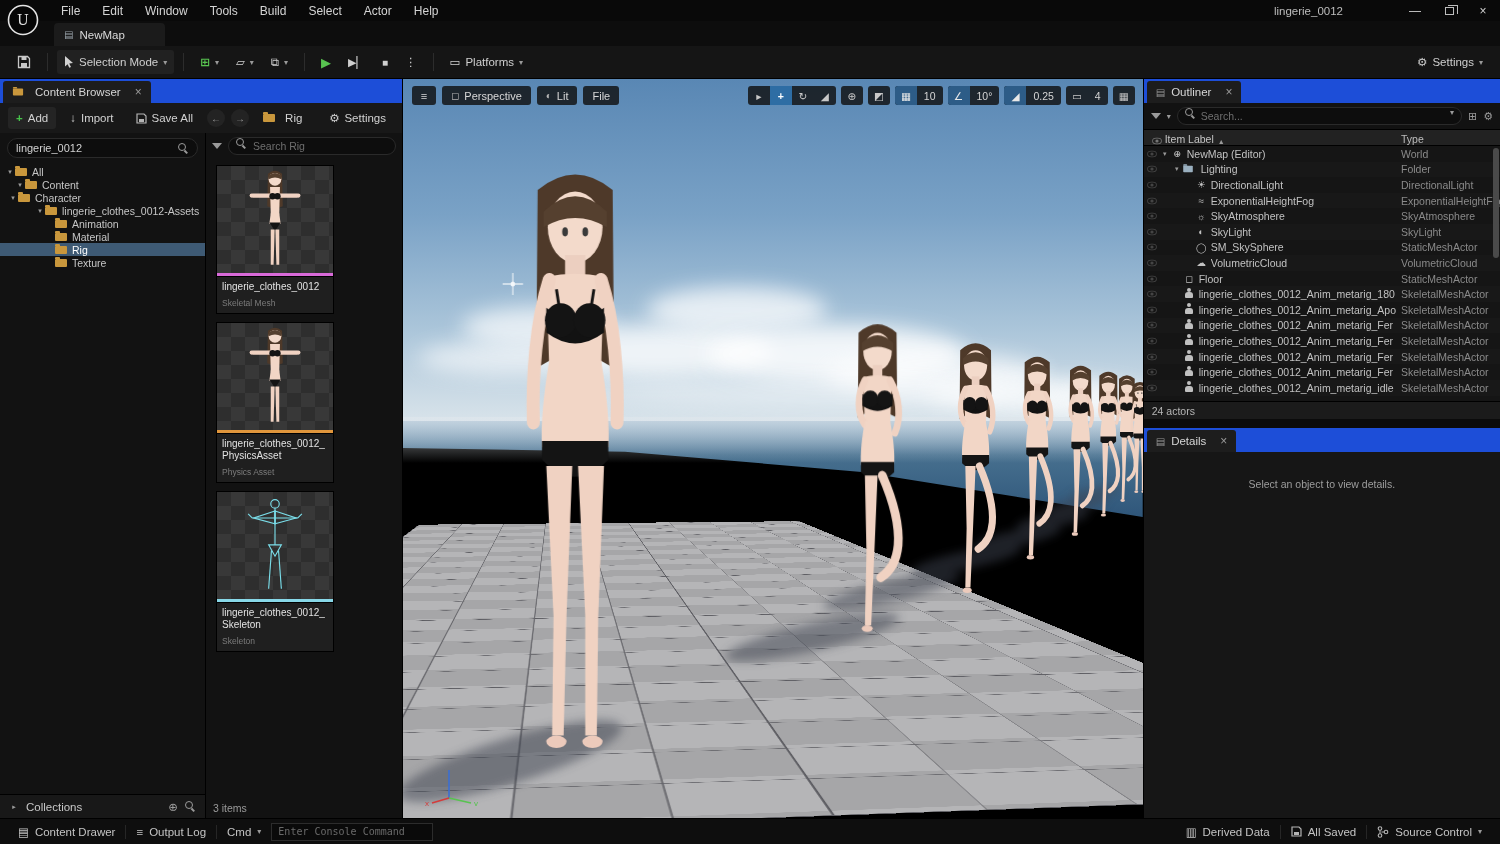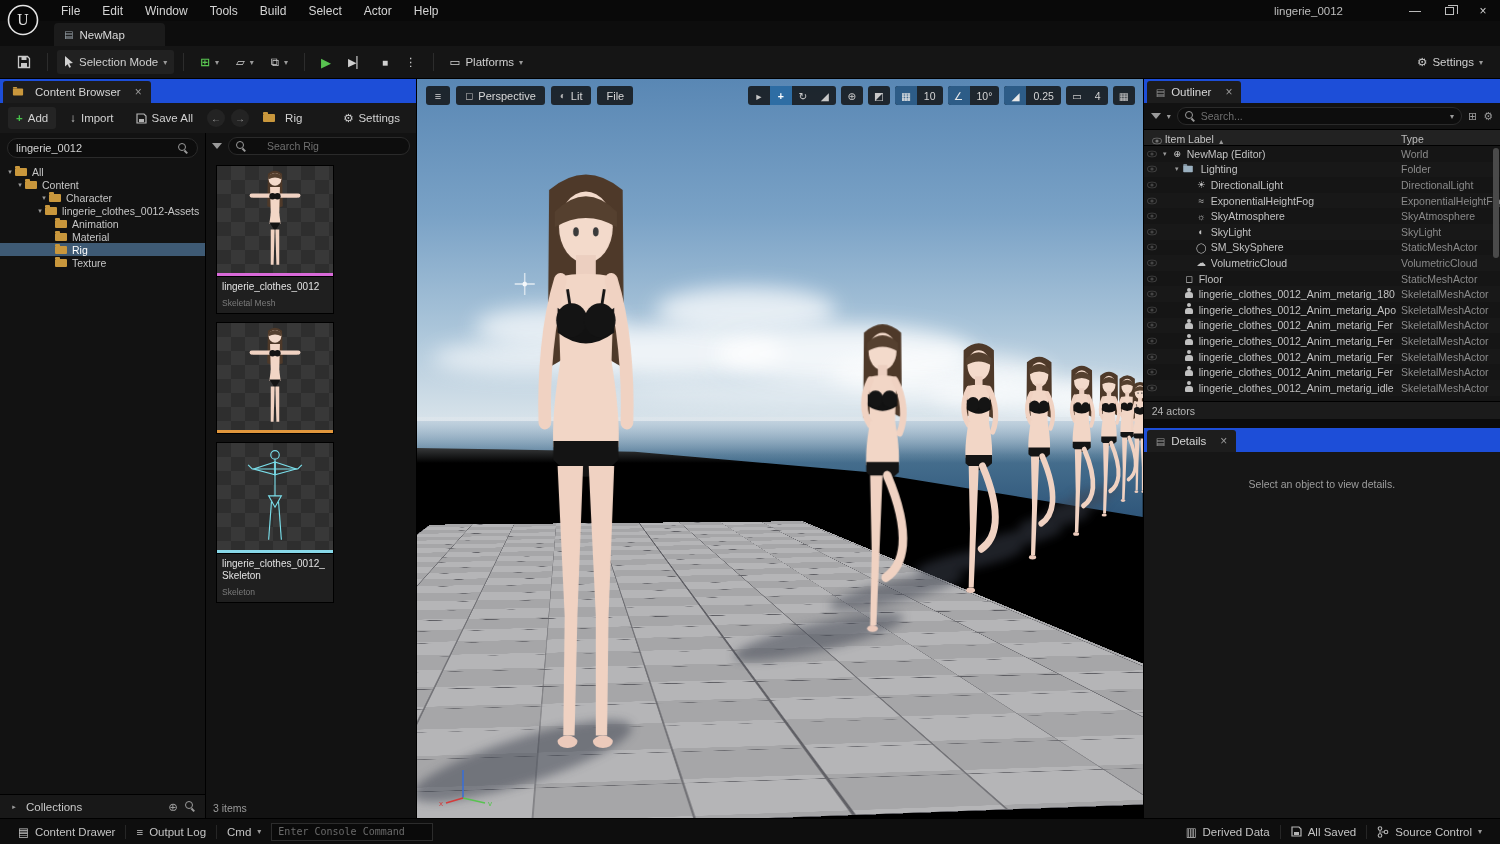--- a/index.html
+++ b/index.html
@@ -49,30 +49,30 @@
 .plus{color:#46c24a;font-weight:bold}
 .nav-ic{width:18px;height:18px;border-radius:50%;background:#232323;display:flex;align-items:center;justify-content:center;color:#9a9a9a;font-size:10px}
 .cb-body{flex:1;display:flex;min-height:0}
 .cb-left{flex:0 0 206px;display:flex;flex-direction:column;border-right:1px solid #000;min-height:0}
 .cb-search{margin:5px 7px;height:20px;background:#0d0d0d;border:1px solid #2a2a2a;border-radius:10px;display:flex;align-items:center;padding:0 8px;gap:6px}
 .cb-search input{flex:1;background:none;border:none;outline:none;color:#d2d2d2;font-size:11px;font-family:inherit;min-width:0}
 .cb-tree{flex:1;overflow:hidden;padding-top:2px}
 .tree-row{height:13px;display:flex;align-items:center;font-size:10.5px;color:#c6c6c6;white-space:nowrap;cursor:default}
 .tree-row.sel{background:#3e5a74;color:#fff}
 .t-arrow{width:10px;font-size:7px;color:#9a9a9a;text-align:center;flex:0 0 10px}
-.ind0{padding-left:5px}.ind1{padding-left:15px}.ind2{padding-left:39px}.ind3{padding-left:35px}.ind4{padding-left:45px}
+.ind0{padding-left:5px}.ind1{padding-left:15px}.ind2{padding-left:8px}.ind3{padding-left:35px}.ind4{padding-left:45px}
 .i-folder{display:inline-block;width:12px;height:8px;background:#c9973c;border-radius:1px;position:relative;margin-right:5px;flex:0 0 12px}
 .i-folder::before{content:"";position:absolute;top:-2px;left:0;width:5px;height:2px;background:#c9973c;border-radius:1px 1px 0 0}
 .i-folder.blue{background:#9ab0c0}.i-folder.blue::before{background:#9ab0c0}
 .cb-collections{flex:0 0 24px;border-top:1px solid #000;background:#181818;display:flex;align-items:center;gap:7px;padding:0 9px;font-size:11.5px}
 .cb-collections .sp{flex:1}
 .cb-right{flex:1;display:flex;flex-direction:column;min-height:0}
 .cb-assets-toolbar{flex:0 0 26px;display:flex;align-items:center;gap:6px;padding:0 6px}
 .i-funnel{display:inline-block;width:0;height:0;border-left:5px solid transparent;border-right:5px solid transparent;border-top:6px solid #9a9a9a;position:relative}
-.as-search{flex:1;height:18px;background:#0d0d0d;border:1px solid #2a2a2a;border-radius:9px;display:flex;align-items:center;gap:20px;padding:0 7px}
+.as-search{flex:1;height:18px;background:#0d0d0d;border:1px solid #2a2a2a;border-radius:9px;display:flex;gap:6px;padding:0 7px}
 .as-search input{flex:1;background:none;border:none;outline:none;color:#9a9a9a;font-size:10.5px;font-family:inherit;min-width:0}
 .cb-assets{flex:1;overflow:hidden}
 .asset-card{width:120px;margin:6px 0 8px 10px;cursor:pointer}
 .asset-thumb{width:118px;height:112px;background:repeating-conic-gradient(#383838 0 25%,#2e2e2e 0 50%) 0 0/28px 28px;position:relative;border:1px solid #000;display:flex;align-items:center;justify-content:center}
 .asset-accent{position:absolute;left:0;right:0;bottom:0;height:3px}
 .acc-skm{background:#d96ad9}.acc-phy{background:#e0963c}.acc-skel{background:#88d8e8}
 .asset-label{background:#1f1f1f;border:1px solid #000;border-top:none;padding:4px 5px 5px;width:118px}
 .asset-name{font-size:10px;color:#e2e2e2;line-height:1.25;word-break:break-all}
 .asset-type{font-size:8.5px;color:#7c7c7c;margin-top:4px}
 .cb-items-count{flex:0 0 20px;display:flex;align-items:center;padding-left:7px;font-size:10.5px;color:#9a9a9a}
@@ -116,21 +116,21 @@
 .vp-tool{width:22px;height:19px;display:flex;align-items:center;justify-content:center;font-size:10.5px;color:#c8c8c8}
 .vp-tool.active{background:#2e6da4;color:#fff}
 .vp-tool.snap-on{background:#2d5c87;color:#e8e8e8}
 .vp-val{padding:0 7px;font-size:10.5px;display:flex;align-items:center;color:#d5d5d5}
 .axis-gizmo{position:absolute;left:16px;bottom:12px}
 
 
 .right-panel{flex:0 0 355px;display:flex;flex-direction:column;background:#121212;border-left:1px solid #000;min-height:0}
 .outliner{display:flex;flex-direction:column;flex:0 0 340px;min-height:0}
 .ol-toolbar{flex:0 0 26px;display:flex;align-items:center;gap:6px;padding:0 7px}
-.ol-search{flex:1;height:18px;background:#0d0d0d;border:1px solid #2a2a2a;border-radius:9px;display:flex;align-items:center;gap:5px;padding:0 7px;min-width:0}
+.ol-search{flex:1;height:18px;background:#0d0d0d;border:1px solid #2a2a2a;border-radius:9px;display:flex;gap:5px;padding:0 7px;min-width:0}
 .ol-search input{flex:1;background:none;border:none;outline:none;color:#9a9a9a;font-size:10.5px;font-family:inherit;min-width:0}
 .tool-ic{color:#9a9a9a;font-size:11px}
 .ol-colhead{flex:0 0 17px;background:#222;border-top:1px solid #000;border-bottom:1px solid #000;display:flex;align-items:flex-end;font-size:10.5px;color:#c4c4c4;padding-left:5px}
 .ol-colhead .col-type{flex:0 0 104px;padding-left:5px;color:#bdbdbd}
 .ol-rows{flex:1;background:#151515;position:relative;overflow:hidden}
 .ol-row{height:15.6px;display:flex;align-items:center;font-size:10.5px;color:#c2c2c2;cursor:default}
 .ol-row:nth-child(even){background:#181818}
 .ol-eye{flex:0 0 16px;display:flex;justify-content:center;opacity:.4;transform:scale(.8)}
 .sp1{flex:0 0 12px}.sp2{flex:0 0 24px}
 .ol-arrow{flex:0 0 10px;font-size:7px;color:#9a9a9a;text-align:center}
@@ -385,20 +385,24 @@
                     <circle cx="83" cy="39" r="3" fill="#f0d2c2"></circle>
                   <path d="M43,27 L57,27 L56,66 L44,66 Z" fill="#f2d6c6"></path>
                   <circle cx="46.5" cy="40" r="4.5" fill="#141414"></circle>
                     <circle cx="53.5" cy="40" r="4.5" fill="#141414"></circle>
                   <path d="M44,64 L56,64 L58,79 L42,79 Z" fill="#f2d6c6"></path>
                   <path d="M42,77 L58,77 L50,89 Z" fill="#141414"></path>
                   <path d="M44,87 L49.5,87 L48,137 L44,137 Z" fill="#f0d2c2"></path>
                   <path d="M50.5,87 L56,87 L56,137 L52,137 Z" fill="#f0d2c2"></path>
                 </svg>
                 <span class="asset-accent acc-phy"></span>
+              </div>
+              <div class="asset-label">
+                <div class="asset-name">lingerie_clothes_0012_PhysicsAsset</div>
+                <div class="asset-type">Physics Asset</div>
               </div>
             </div>
 
             <div class="asset-card">
               <div class="asset-thumb">
                 <svg width="92" height="106" viewBox="0 0 100 150">
                   <g stroke="#7adeea" fill="none" stroke-width="1.6">
                     <circle cx="50" cy="14" r="6"></circle>
                     <line x1="50" y1="20" x2="50" y2="72"></line>
                     <line x1="18" y1="34" x2="82" y2="34"></line>

